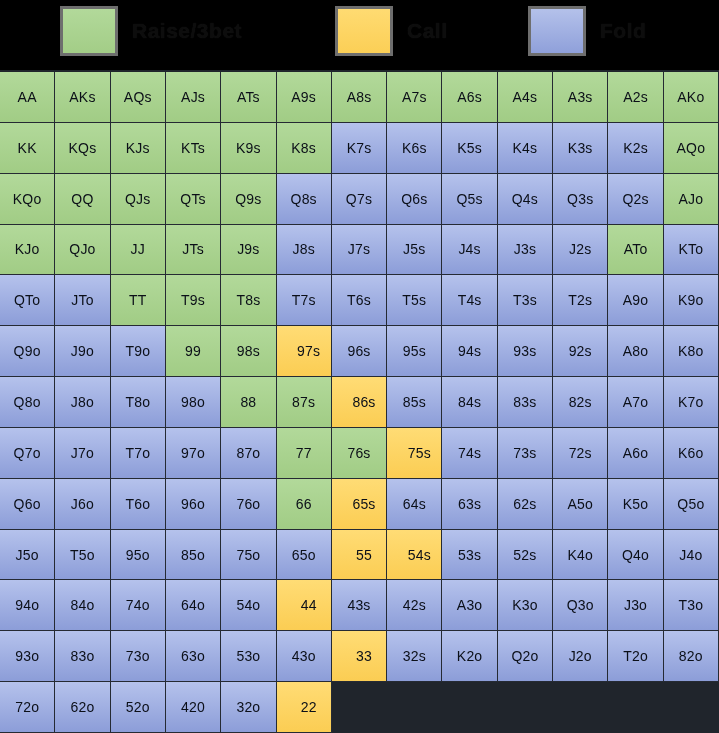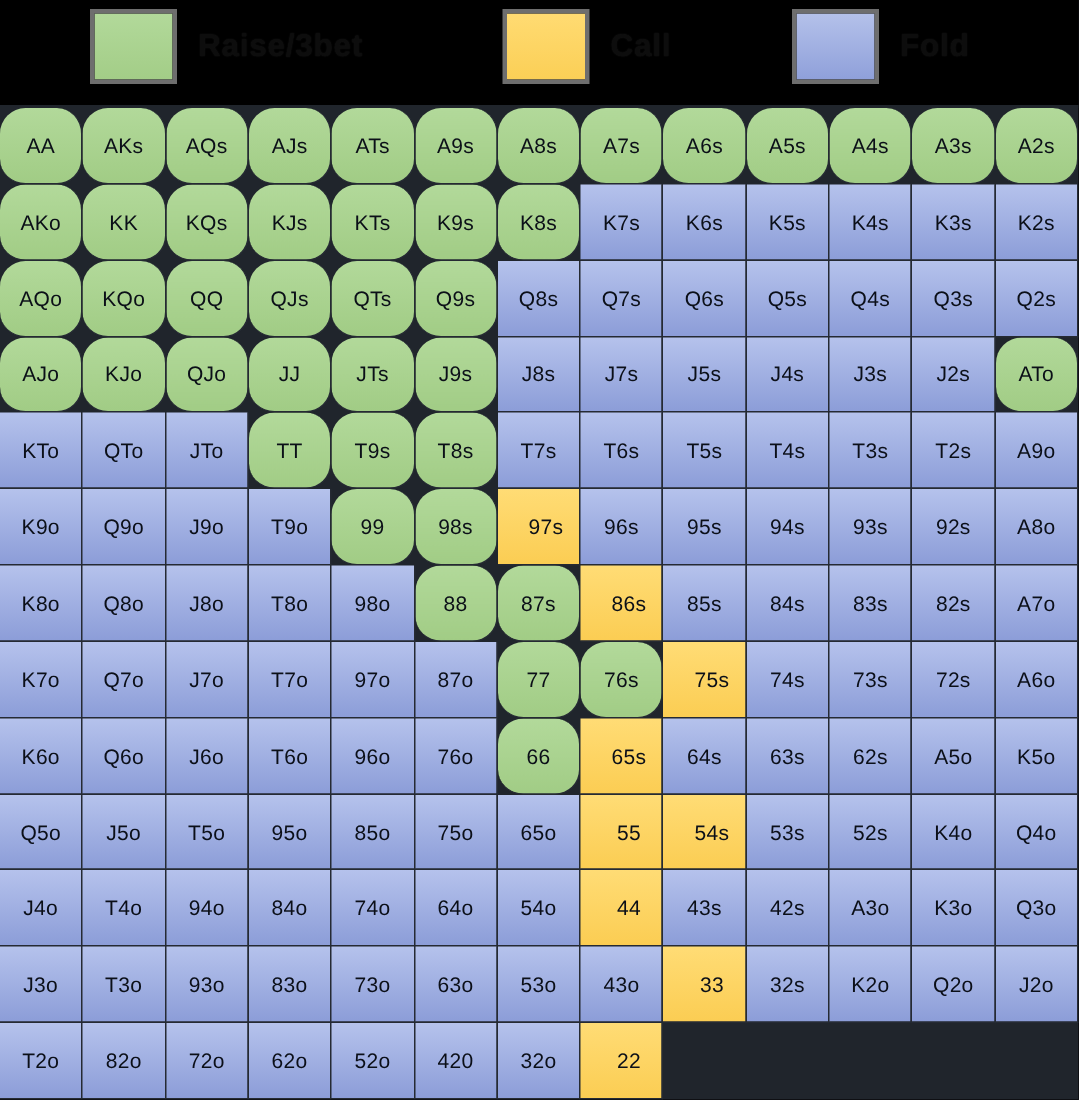--- a/index.html
+++ b/index.html
@@ -73,21 +73,21 @@
     align-items: center;
     justify-content: center;
     font-size: 14px;
     color: #0b0f18;
     border-right: 1px solid #252a33;
     border-bottom: 1px solid #252a33;
     box-sizing: border-box;
     letter-spacing: 0.2px;
     user-select: none;
   }
-  .cell.raise { background: linear-gradient(180deg,#b2d99a 0%, #a1cc85 100%); border-radius: 17px; }
+  .cell.raise { background: linear-gradient(180deg,#b2d99a 0%, #a1cc85 100%); }
   .cell.call  { background: linear-gradient(180deg,#ffdc75 0%, #fbcd53 100%); padding-left: 10px; }
   .cell.fold  { background: linear-gradient(180deg,#b5c2ec 0%, #8c9dd8 100%); }
 </style>
 </head>
 <body>
 
 <div id="legend-bar">
 
   <div class="legend-entry" id="legend-entry-raise">
     <span class="legend-swatch green"></span>
@@ -109,21 +109,20 @@
 <div id="range-grid">
     <div class="cell raise">AA</div>
     <div class="cell raise">AKs</div>
     <div class="cell raise">AQs</div>
     <div class="cell raise">AJs</div>
     <div class="cell raise">ATs</div>
     <div class="cell raise">A9s</div>
     <div class="cell raise">A8s</div>
     <div class="cell raise">A7s</div>
     <div class="cell raise">A6s</div>
-    <div class="cell raise">A5s</div>
     <div class="cell raise">A4s</div>
     <div class="cell raise">A3s</div>
     <div class="cell raise">A2s</div>
     <div class="cell raise">AKo</div>
     <div class="cell raise">KK</div>
     <div class="cell raise">KQs</div>
     <div class="cell raise">KJs</div>
     <div class="cell raise">KTs</div>
     <div class="cell raise">K9s</div>
     <div class="cell raise">K8s</div>
@@ -231,21 +230,20 @@
     <div class="cell fold">85o</div>
     <div class="cell fold">75o</div>
     <div class="cell fold">65o</div>
     <div class="cell call">55</div>
     <div class="cell call">54s</div>
     <div class="cell fold">53s</div>
     <div class="cell fold">52s</div>
     <div class="cell fold">K4o</div>
     <div class="cell fold">Q4o</div>
     <div class="cell fold">J4o</div>
-    <div class="cell fold">T4o</div>
     <div class="cell fold">94o</div>
     <div class="cell fold">84o</div>
     <div class="cell fold">74o</div>
     <div class="cell fold">64o</div>
     <div class="cell fold">54o</div>
     <div class="cell call">44</div>
     <div class="cell fold">43s</div>
     <div class="cell fold">42s</div>
     <div class="cell fold">A3o</div>
     <div class="cell fold">K3o</div>

